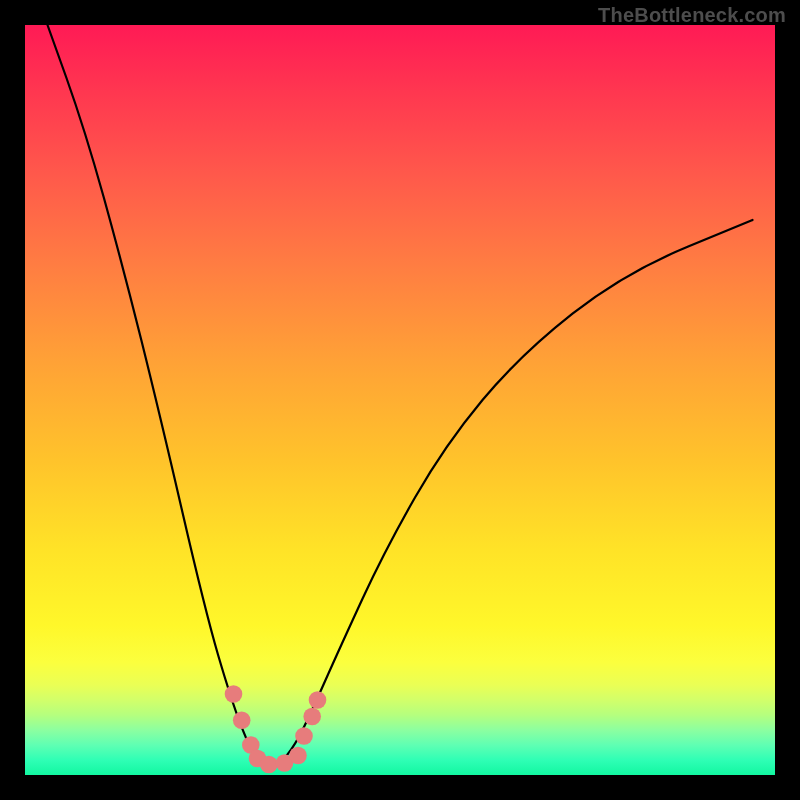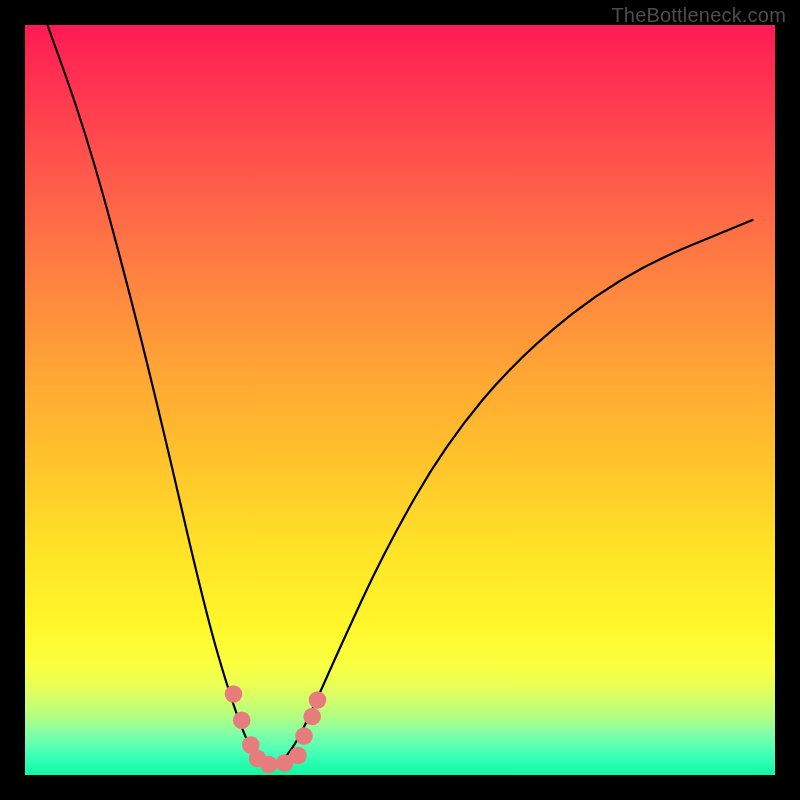--- a/index.html
+++ b/index.html
@@ -37,21 +37,21 @@
       #2fffb5 98%,
       #12f7a1 100%
     );
   }
   .watermark {
     position: absolute;
     top: 4px;
     right: 14px;
     color: #4d4d4d;
     font-size: 20px;
-    font-weight: 400;
+    font-weight: 700;
     letter-spacing: 0.2px;
     z-index: 10;
   }
   svg.overlay {
     position: absolute;
     left: 0;
     top: 0;
     width: 800px;
     height: 800px;
     z-index: 5;

